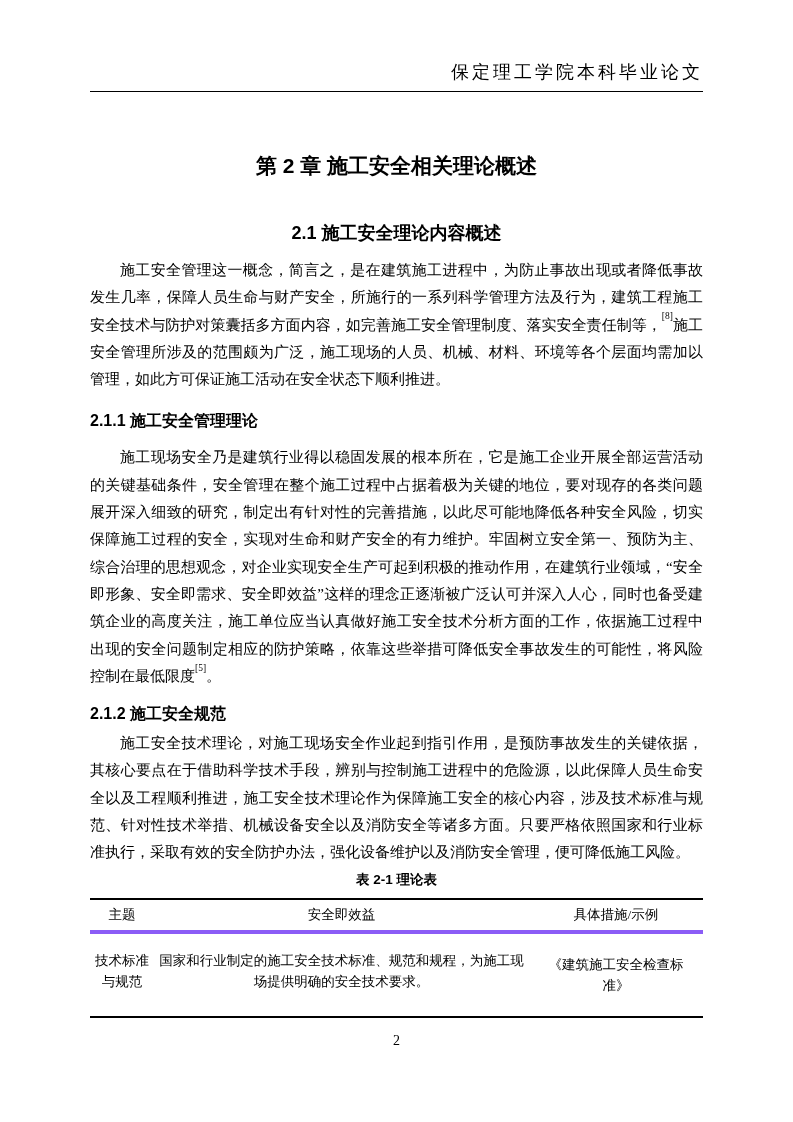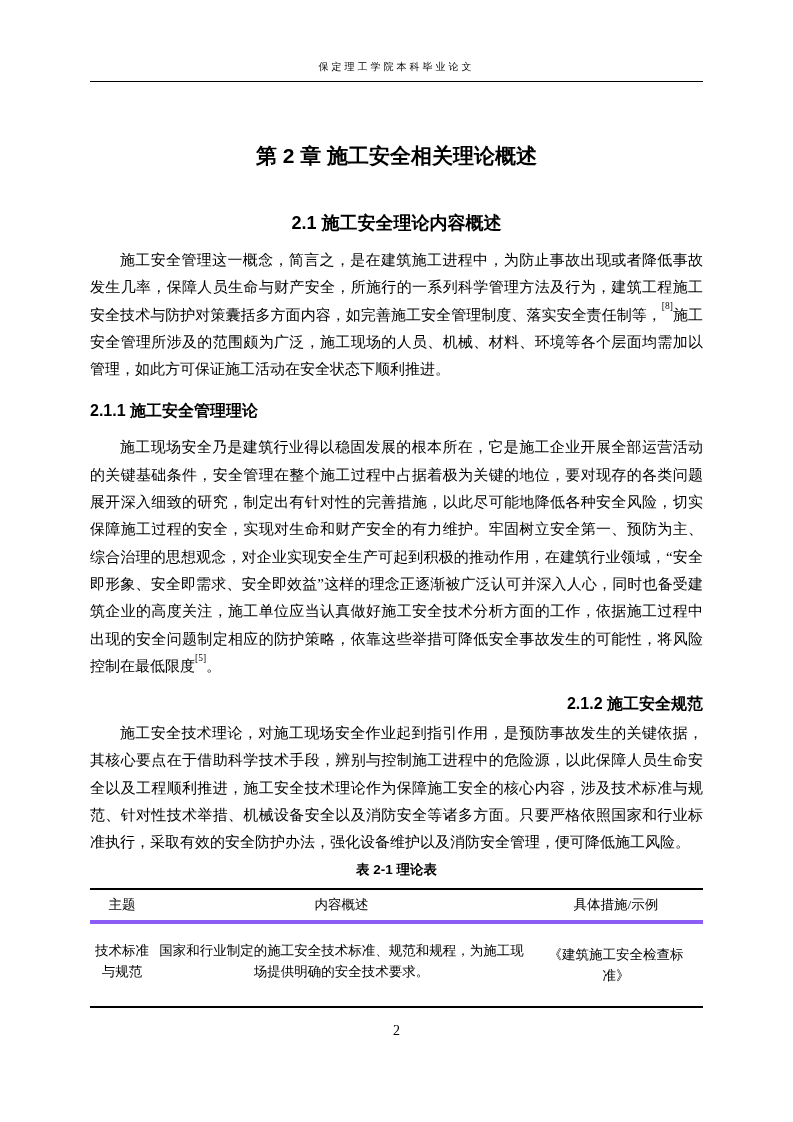--- a/index.html
+++ b/index.html
@@ -7,40 +7,40 @@
   .page {
     width:793px; height:1122px;
     background:#ffffff; color:#000;
     position:relative; overflow:hidden;
     font-family:"Liberation Serif","DejaVu Serif",serif;
   }
   .doc-header {
     margin:0 90px;
     padding-top:60px; padding-bottom:7px;
     border-bottom:1.5px solid #000;
-    text-align:center;
-    font-size:10px; letter-spacing:3px;
+    text-align:right;
+    font-size:18px; letter-spacing:3px;
   }
   .chapter-title {
     margin:58px 90px 0;
     text-align:center;
     font-family:"Liberation Sans","DejaVu Sans",sans-serif;
     font-weight:700; font-size:21px; line-height:32px;
   }
   .sec-heading {
     margin:38px 90px 0;
     font-family:"Liberation Sans","DejaVu Sans",sans-serif;
     font-weight:700; font-size:18px; line-height:26px;text-align:center;
   }
   .sub-heading {
     margin:16px 90px 0;
     font-family:"Liberation Sans","DejaVu Sans",sans-serif;
     font-weight:700; font-size:16px; line-height:24px;
   }
-  .sub-heading.second { margin-top:12px;text-align:right; }
+  .sub-heading.second { margin-top:12px; }
   .body-para {
     margin:11px 90px 0;
     font-size:15px; line-height:27.3px;
     text-align:justify; text-indent:2em;
   }
   .body-para.tight { margin-top:4px; }
   .body-para.intro { margin-top:0; }
   .body-para sup {
     font-size:9.5px; line-height:0;
     position:relative; top:-0.45em;
@@ -105,21 +105,21 @@
 
   <table class="theory-table">
     <colgroup>
       <col class="c1">
         <col class="c2">
         <col class="c3">
     </colgroup>
     <thead>
       <tr>
         <th>主题</th>
-        <th>内容概述</th>
+        <th>安全即效益</th>
         <th>具体措施/示例</th>
       </tr>
     </thead>
     <tbody>
       <tr>
         <td>技术标准与规范</td>
         <td>国家和行业制定的施工安全技术标准、规范和规程，为施工现场提供明确的安全技术要求。</td>
         <td class="c3-cell">《建筑施工安全检查标准》</td>
       </tr>
     </tbody>

